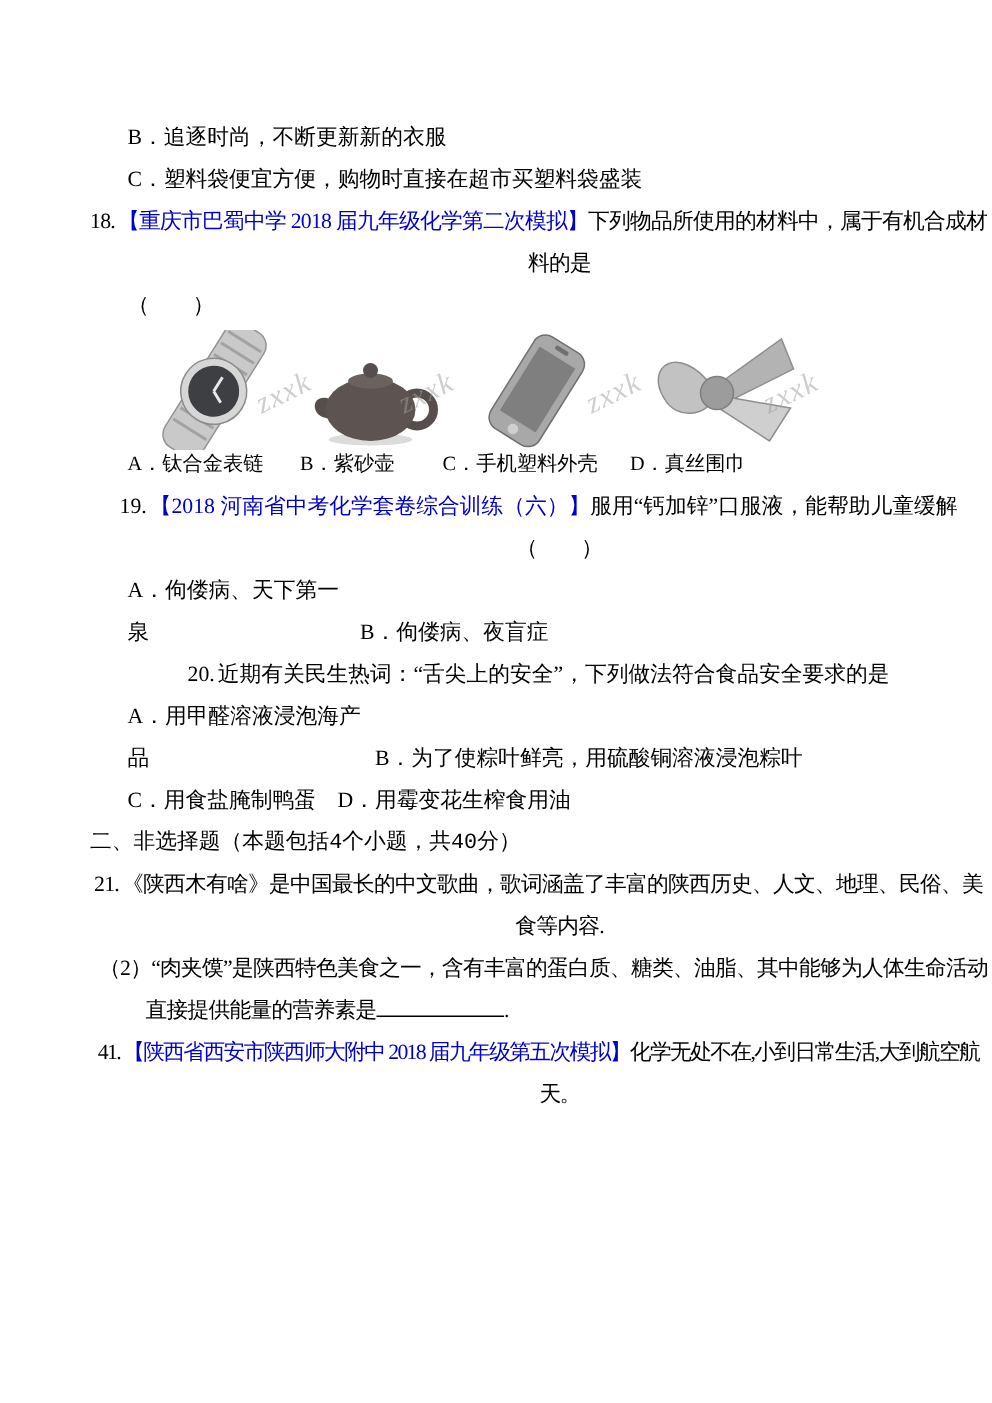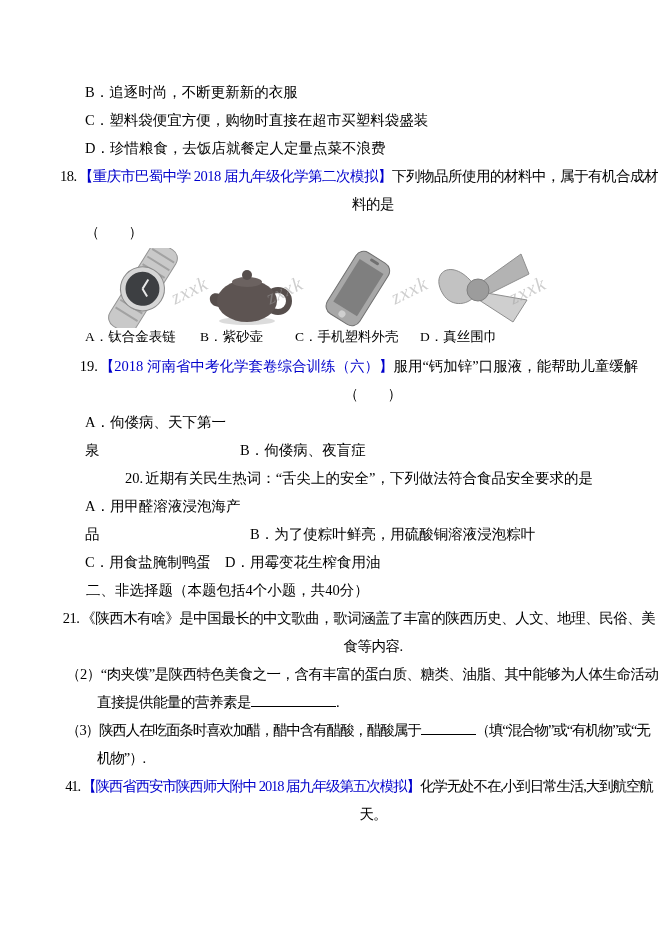--- a/index.html
+++ b/index.html
@@ -8,21 +8,21 @@
     background:#ffffff;
     font-family:"Liberation Serif","DejaVu Serif",serif;
     font-size:14.5px; line-height:28px; color:#000;
     overflow:hidden;
   }
   .doc { padding-top:78px; width:661px; box-sizing:border-box; }
   p { margin:0; }
   .opt-line { padding-left:85px; }
   .q { padding-left:85px; text-indent:-28px;text-align:center; }
   .part { padding-left:97px; text-indent:-31px; }
-  .section-head { padding-left:86px; }
+  .section-head { padding-left:60px;font-family:Liberation Mono, monospace; }
   .tag { color:#0000cc; }
   .num { margin-right:2px; }
   .ls1 { letter-spacing:-1.1px; }
   .ls2 { letter-spacing:-0.5px; }
   .opt { display:inline-block; }
   .w155 { width:155px; }
   .w165 { width:165px; }
   .w140 { width:140px; }
   .blank {
     display:inline-block;
@@ -61,21 +61,20 @@
     pointer-events:none;
   }
 </style>
 </head>
 <body>
 
 <div class="doc">
 
   <p class="opt-line">B．追逐时尚，不断更新新的衣服</p>
   <p class="opt-line">C．塑料袋便宜方便，购物时直接在超市买塑料袋盛装</p>
-  <p class="opt-line">D．珍惜粮食，去饭店就餐定人定量点菜不浪费</p>
 
   <p class="q ls2"><span class="num">18.</span><span class="tag">【重庆市巴蜀中学 2018 届九年级化学第二次模拟】</span><span>下列物品所使用的材料中，属于有机合成材料的是</span></p>
   <p class="opt-line">（　　）</p>
 
   <div class="figrow">
     <div class="figcell a">
       <div class="imgbox">
         <svg width="100" height="80" viewBox="0 0 100 80">
           <g transform="rotate(32 50 40)">
             <rect x="35" y="-8" width="30" height="96" rx="10" fill="#c9c9c9" stroke="#939393"></rect>
@@ -135,17 +134,16 @@
   <p class="opt-line"><span class="opt w155">A．佝偻病、天下第一泉</span><span>B．佝偻病、夜盲症</span></p>
 
   <p class="q"><span class="num">20.</span><span>近期有关民生热词：“舌尖上的安全”，下列做法符合食品安全要求的是</span></p>
   <p class="opt-line"><span class="opt w165">A．用甲醛溶液浸泡海产品</span><span>B．为了使粽叶鲜亮，用硫酸铜溶液浸泡粽叶</span></p>
   <p class="opt-line"><span class="opt w140">C．用食盐腌制鸭蛋</span><span>D．用霉变花生榨食用油</span></p>
 
   <p class="section-head">二、非选择题（本题包括4个小题，共40分）</p>
 
   <p class="q ls2"><span class="num">21.</span><span>《陕西木有啥》是中国最长的中文歌曲，歌词涵盖了丰富的陕西历史、人文、地理、民俗、美食等内容.</span></p>
   <p class="part ls2"><span>（2）“肉夹馍”是陕西特色美食之一，含有丰富的蛋白质、糖类、油脂、其中能够为人体生命活动直接提供能量的营养素是</span><span class="blank" style="width:85px"></span><span>.</span></p>
-  <p class="part ls1"><span>（3）陕西人在吃面条时喜欢加醋，醋中含有醋酸，醋酸属于</span><span class="blank" style="width:55px"></span><span>（填“混合物”或“有机物”或“无机物”）.</span></p>
 
   <p class="q ls1"><span class="num">41.</span><span class="tag">【陕西省西安市陕西师大附中 2018 届九年级第五次模拟】</span><span>化学无处不在,小到日常生活,大到航空航天。</span></p>
 
 </div>
 
 </body></html>

